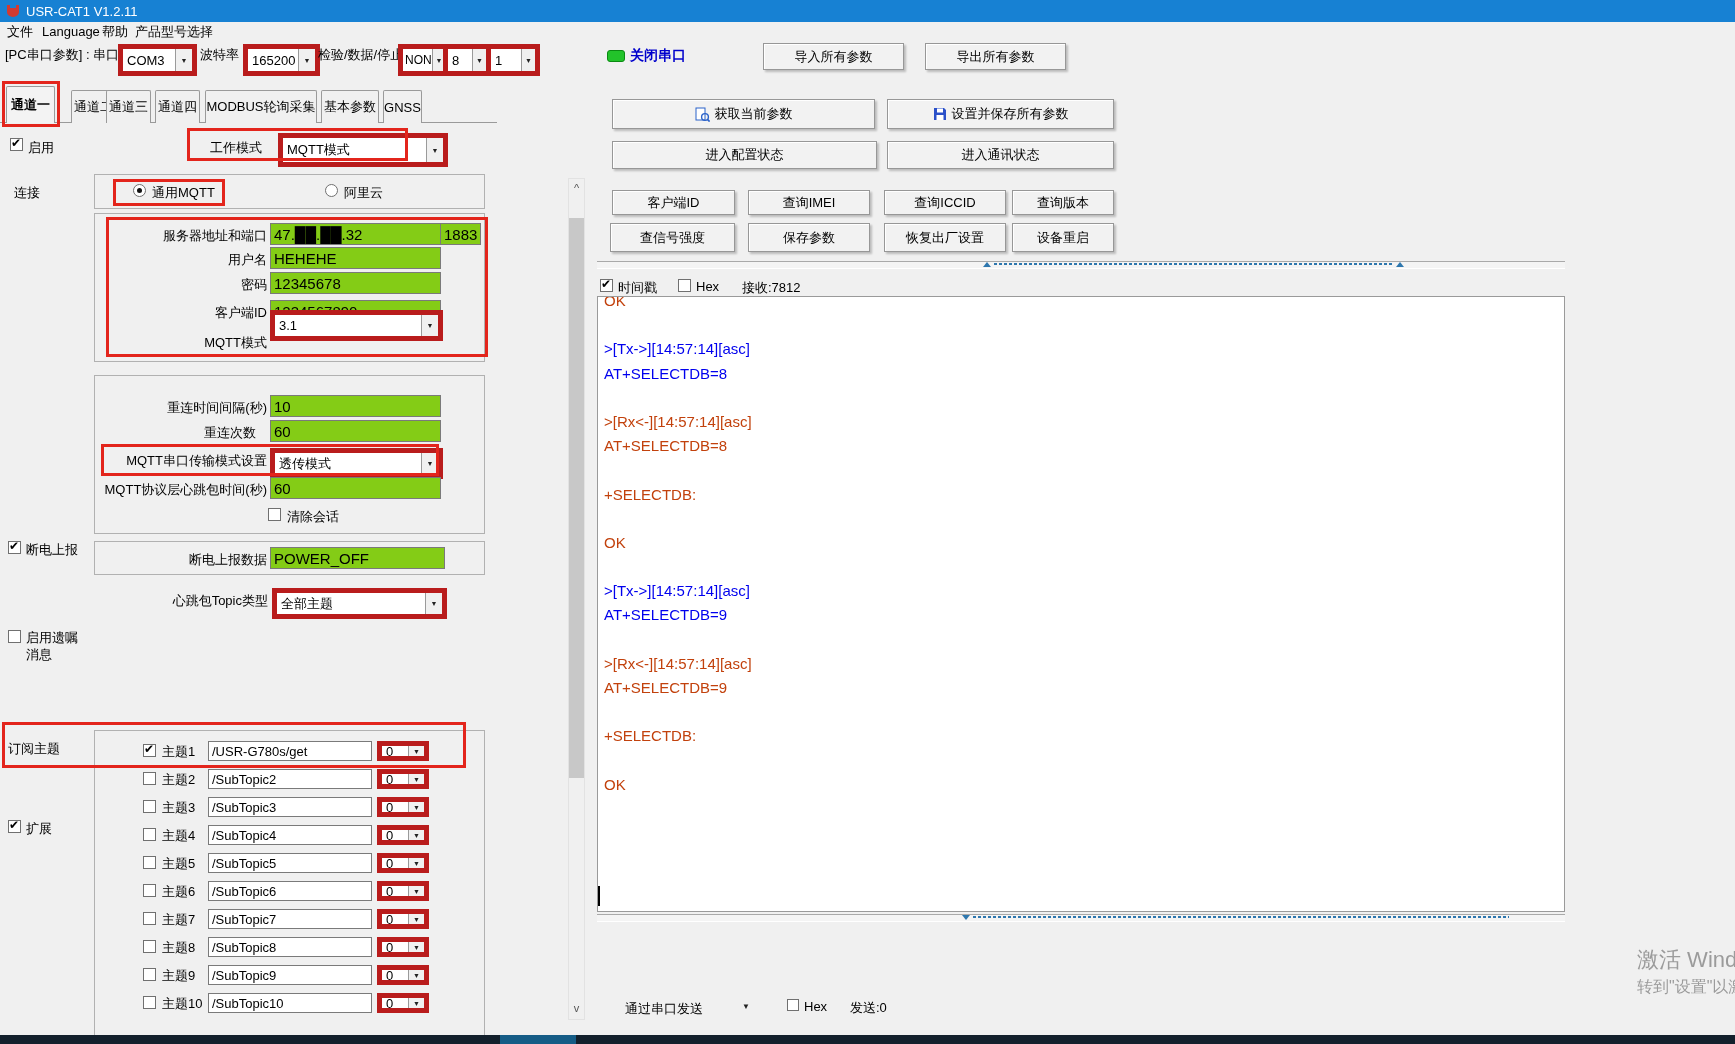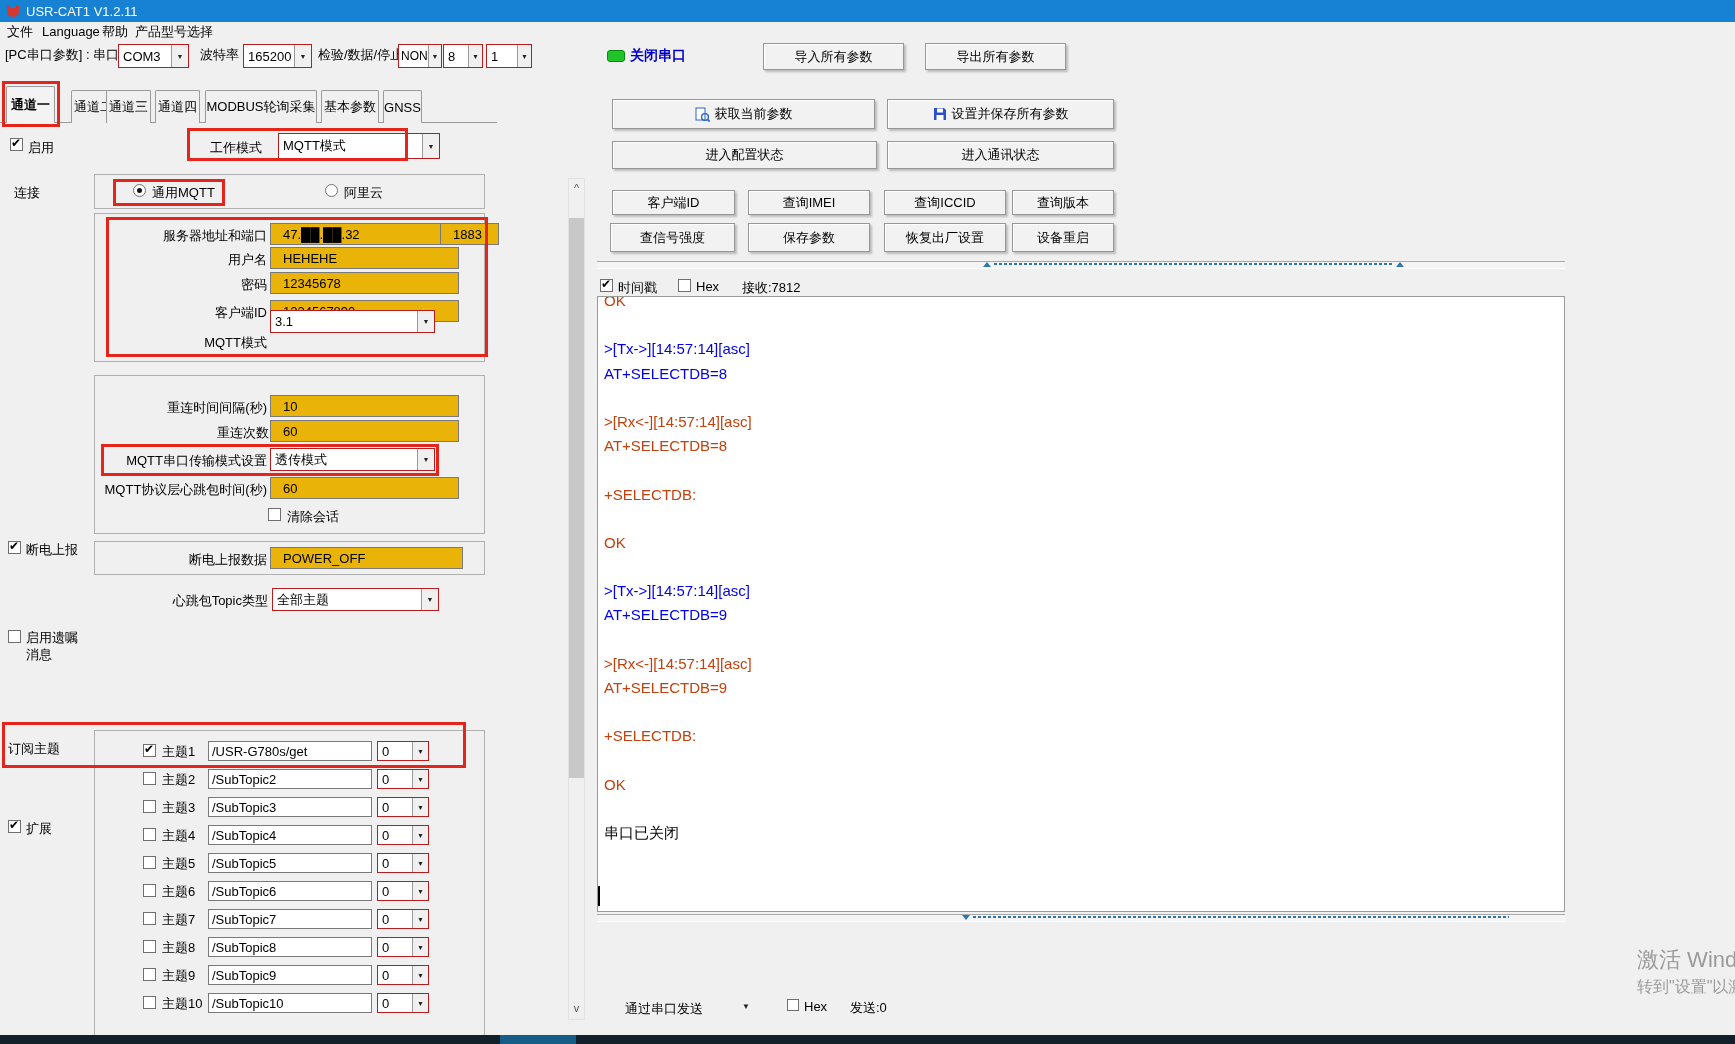--- a/index.html
+++ b/index.html
@@ -7,23 +7,23 @@
        font-family:"Liberation Sans","DejaVu Sans",sans-serif;color:#000;}
   .abs{position:absolute;}
   
   .titlebar{left:0;top:0;width:1735px;height:22px;background:#1781d3;display:flex;align-items:center;}
   .titletxt{color:#fff;font-size:13px;margin-left:6px;}
   
   .menubar{left:0;top:22px;width:1735px;height:20px;background:#f0f0f0;}
   .menuitem{position:absolute;top:0;height:20px;line-height:20px;font-size:13px;padding:0 2px;}
   .toolbar-label{position:absolute;top:44px;height:22px;line-height:22px;font-size:13px;white-space:nowrap;}
   
-  .inputbox{position:absolute;background:#eab308;border:1px solid #7a7a7a;font-size:13px;
-            display:flex;align-items:center;padding:0 12px;white-space:nowrap;overflow:hidden;}
-  .combo{position:absolute;background:#fff;border:1px solid #b91c1c;display:flex;align-items:stretch;overflow:hidden;}
+  .inputbox{position:absolute;background:#84cc16;border:1px solid #7a7a7a;font-size:15px;
+            display:flex;align-items:center;padding:0 3px;white-space:nowrap;overflow:hidden;}
+  .combo{position:absolute;background:#fff;border:5px solid #b91c1c;display:flex;align-items:stretch;overflow:hidden;}
   .cval{flex:1;font-size:13px;display:flex;align-items:center;padding-left:4px;white-space:nowrap;overflow:hidden;}
   .carr{width:16px;background:#f0f0f0;border-left:1px solid #9a9a9a;display:flex;align-items:center;justify-content:center;font-size:7px;color:#222;}
   .chk{width:13px;height:13px;background:#fff;border:1px solid #707070;display:inline-block;position:relative;box-sizing:border-box;}
   .chk.on::after{content:"✔";position:absolute;left:0;top:-3px;font-size:12px;color:#000;}
   .radio{width:13px;height:13px;border:1px solid #707070;border-radius:50%;background:#fff;position:absolute;box-sizing:border-box;}
   .radio.on::after{content:"";position:absolute;left:3px;top:3px;width:5px;height:5px;border-radius:50%;background:#111;}
   .lbl{position:absolute;font-size:13px;white-space:nowrap;}
   .rlbl{position:absolute;font-size:13px;white-space:nowrap;text-align:right;}
   .grp{position:absolute;border:1px solid #b1b1b1;}
   .red{position:absolute;border:3px solid #e3251c;pointer-events:none;z-index:20;}
@@ -147,21 +147,21 @@
 <span class="rlbl" style="left:100px;top:334px;width:167px">MQTT模式</span>
 <div class="combo" style="left:270px;top:310px;width:163px;height:21px">
   <span class="cval">3.1</span>
     <span class="carr">▼</span>
 </div>
 <div class="red" style="left:106px;top:217px;width:376px;height:134px"></div>
 
 <div class="grp" style="left:94px;top:375px;width:389px;height:157px"></div>
 <span class="rlbl" style="left:100px;top:399px;width:167px">重连时间间隔(秒)</span>
 <div class="inputbox" style="left:270px;top:395px;width:163px;height:20px">10</div>
-<span class="rlbl" style="left:102px;top:424px;width:167px">重连次数</span>
+<span class="rlbl" style="left:89px;top:424px;width:167px">重连次数</span>
 <div class="inputbox" style="left:270px;top:420px;width:163px;height:20px">60</div>
 <span class="rlbl" style="left:100px;top:452px;width:167px">MQTT串口传输模式设置</span>
 <div class="combo" style="left:270px;top:448px;width:163px;height:21px">
   <span class="cval">透传模式</span>
     <span class="carr">▼</span>
 </div>
 <div class="red" style="left:101px;top:444px;width:332px;height:26px"></div>
 <span class="rlbl" style="left:100px;top:481px;width:167px">MQTT协议层心跳包时间(秒)</span>
 <div class="inputbox" style="left:270px;top:477px;width:163px;height:20px">60</div>
 <span class="chk" style="position:absolute;left:268px;top:508px"></span>
@@ -344,21 +344,20 @@
       <div class="lline c-blue">&gt;[Tx-&gt;][14:57:14][asc]</div>
       <div class="lline c-blue">AT+SELECTDB=9</div>
       <div class="lline c-black">&nbsp;</div>
       <div class="lline c-green">&gt;[Rx&lt;-][14:57:14][asc]</div>
       <div class="lline c-green">AT+SELECTDB=9</div>
       <div class="lline c-black">&nbsp;</div>
       <div class="lline c-green">+SELECTDB:</div>
       <div class="lline c-black">&nbsp;</div>
       <div class="lline c-green">OK</div>
       <div class="lline c-black">&nbsp;</div>
-      <div class="lline c-black">串口已关闭</div>
     </div>
 </div>
 <div class="caret"></div>
 
 <div class="groove" style="left:597px;top:914px;width:968px"></div>
 <div class="dotline" style="left:972px;top:914px;width:537px"></div>
 <div class="tri down" style="left:962px;top:915px"></div>
 
 <span class="lbl" style="left:625px;top:1000px">通过串口发送</span>
 <span class="abs" style="left:742px;top:1002px;font-size:8px;color:#222">▼</span>

